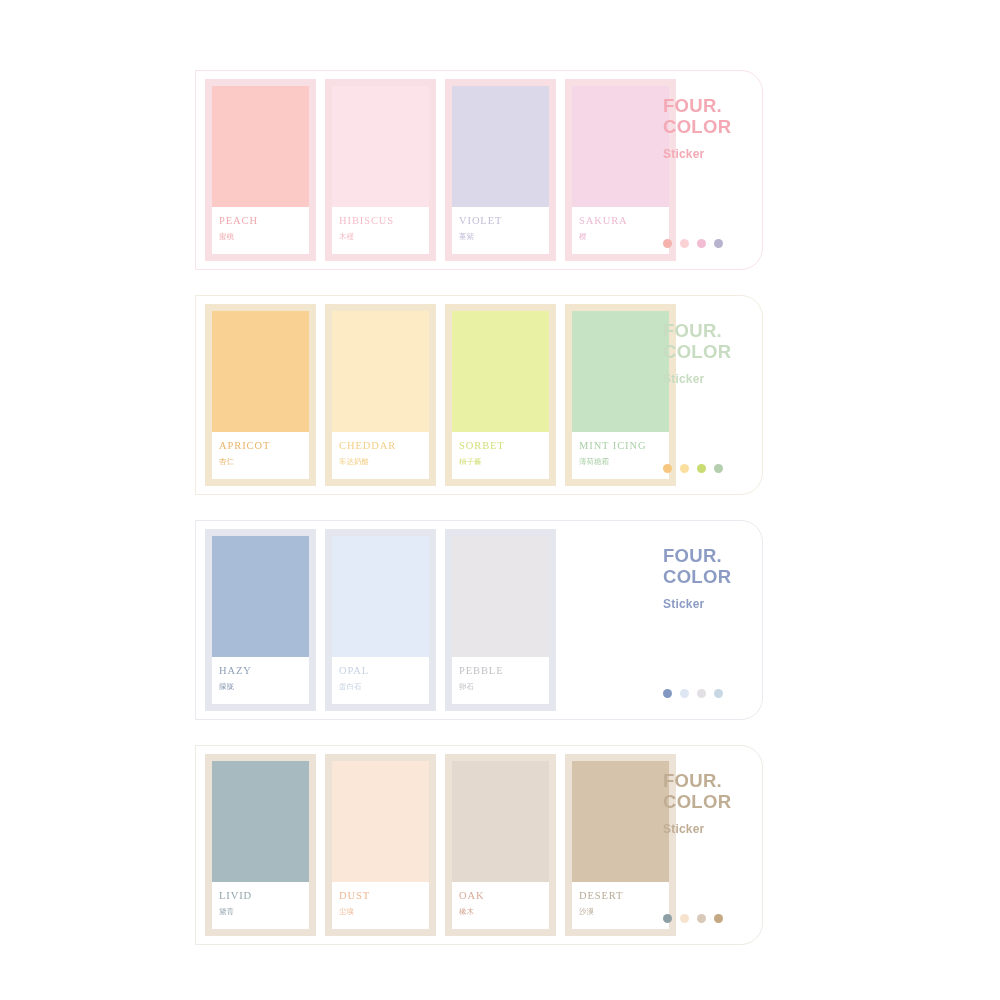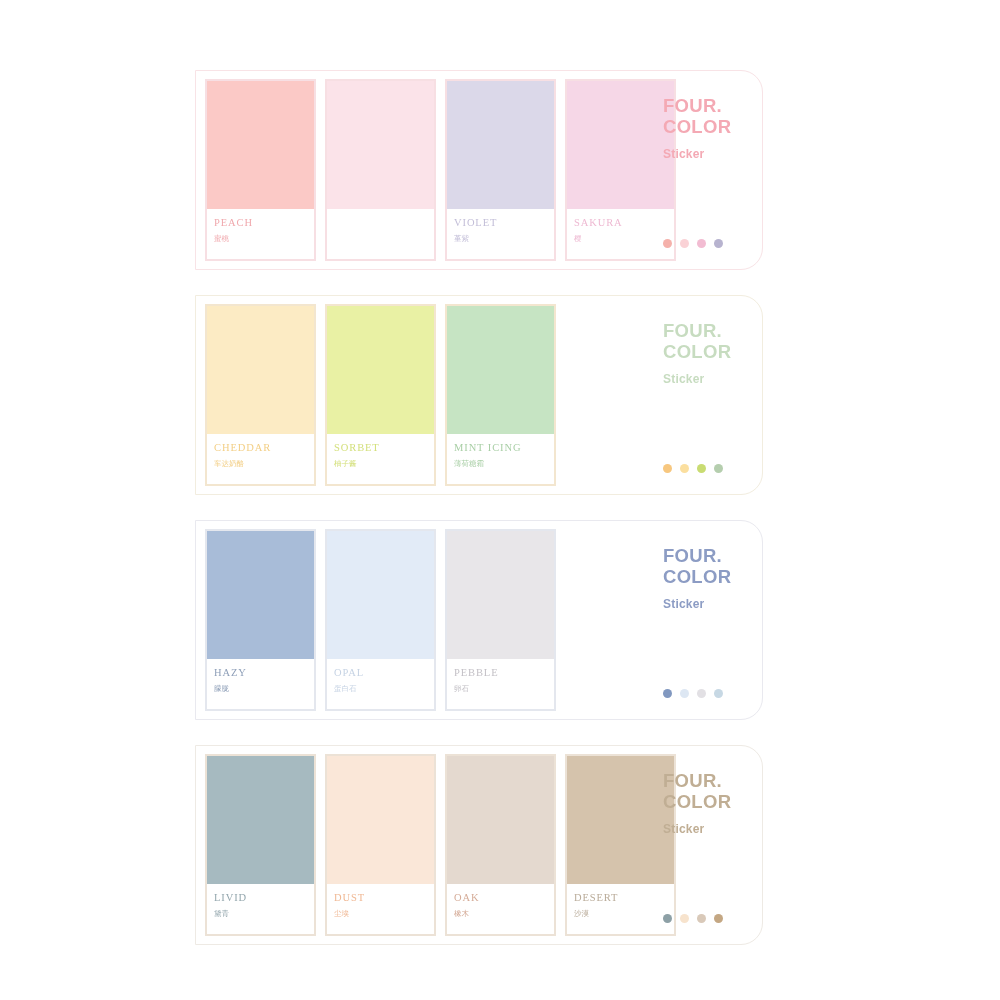--- a/index.html
+++ b/index.html
@@ -48,21 +48,21 @@
     display: flex;
     gap: 9px;
     height: 100%;
   }
   .swatch {
     position: relative;
     width: 111px;
     height: 100%;
     box-sizing: border-box;
     background: #ffffff;
-    border: 2px solid #84cc16;
+    border: 7px solid #84cc16;
     display: flex;
     flex-direction: column;
     overflow: hidden;
   }
   .swatch-chip {
     width: 100%;
     height: 72%;
     flex: none;
   }
   .swatch-label {
@@ -132,20 +132,24 @@
         <div class="swatch-row">
           <div class="swatch" style="border-color: rgb(247, 223, 227);">
             <div class="swatch-chip" style="background: rgb(251, 201, 198);"></div>
             <div class="swatch-label">
               <div class="swatch-name" style="color: rgb(240, 168, 173);">PEACH</div>
               <div class="swatch-cn" style="color: rgb(240, 168, 173);">蜜桃</div>
             </div>
           </div>
           <div class="swatch" style="border-color: rgb(247, 223, 227);">
             <div class="swatch-chip" style="background: rgb(251, 227, 233);"></div>
+            <div class="swatch-label">
+              <div class="swatch-name" style="color: rgb(246, 188, 198);">HIBISCUS</div>
+              <div class="swatch-cn" style="color: rgb(246, 188, 198);">木槿</div>
+            </div>
           </div>
           <div class="swatch" style="border-color: rgb(247, 223, 227);">
             <div class="swatch-chip" style="background: rgb(219, 216, 233);"></div>
             <div class="swatch-label">
               <div class="swatch-name" style="color: rgb(195, 190, 216);">VIOLET</div>
               <div class="swatch-cn" style="color: rgb(195, 190, 216);">堇紫</div>
             </div>
           </div>
           <div class="swatch" style="border-color: rgb(247, 223, 227);">
             <div class="swatch-chip" style="background: rgb(246, 215, 231);"></div>
@@ -165,20 +169,27 @@
             <div class="dot" style="background: rgb(242, 188, 210);"></div>
             <div class="dot" style="background: rgb(183, 179, 207);"></div>
           </div>
         </div>
       </div>
     </div>
     <div class="sheet" style="top: 295px; border-color: rgb(242, 237, 223);">
       <div class="sheet-inner">
         <div class="swatch-row">
           <div class="swatch" style="border-color: rgb(243, 230, 207);">
+            <div class="swatch-chip" style="background: rgb(249, 210, 147);"></div>
+            <div class="swatch-label">
+              <div class="swatch-name" style="color: rgb(234, 180, 105);">APRICOT</div>
+              <div class="swatch-cn" style="color: rgb(234, 180, 105);">杏仁</div>
+            </div>
+          </div>
+          <div class="swatch" style="border-color: rgb(243, 230, 207);">
             <div class="swatch-chip" style="background: rgb(252, 235, 196);"></div>
             <div class="swatch-label">
               <div class="swatch-name" style="color: rgb(243, 207, 134);">CHEDDAR</div>
               <div class="swatch-cn" style="color: rgb(243, 207, 134);">车达奶酪</div>
             </div>
           </div>
           <div class="swatch" style="border-color: rgb(243, 230, 207);">
             <div class="swatch-chip" style="background: rgb(233, 241, 164);"></div>
             <div class="swatch-label">
               <div class="swatch-name" style="color: rgb(212, 224, 124);">SORBET</div>

